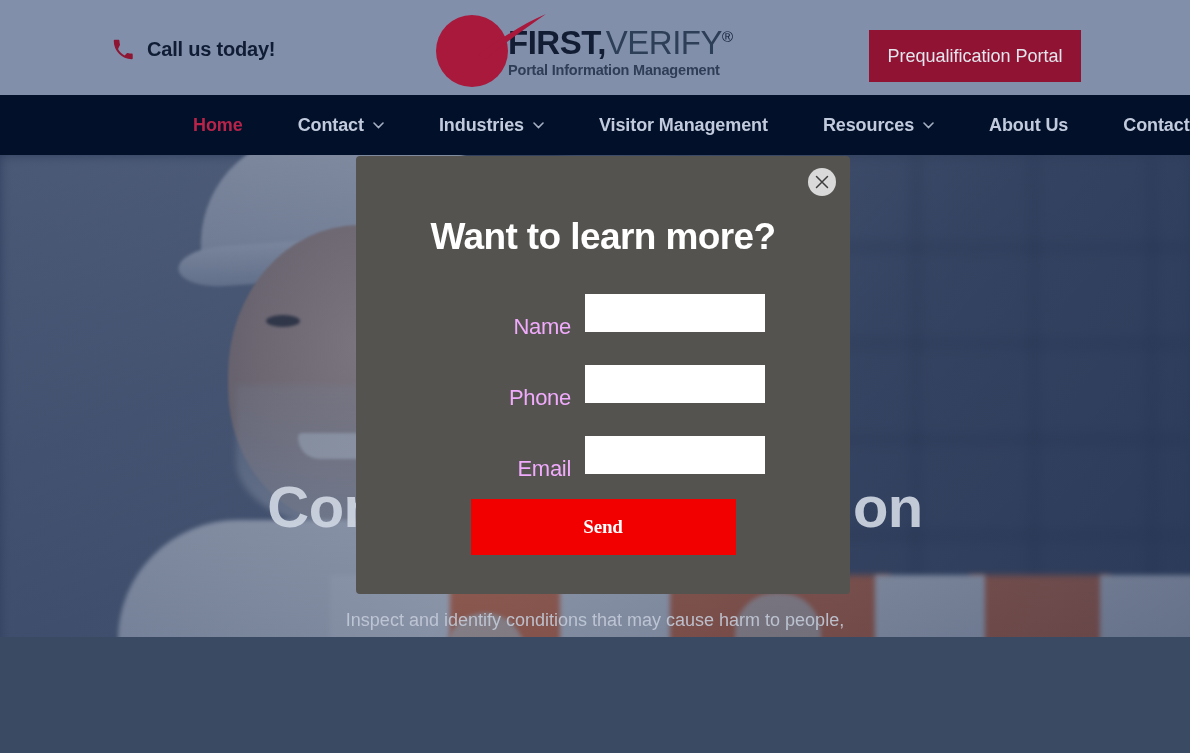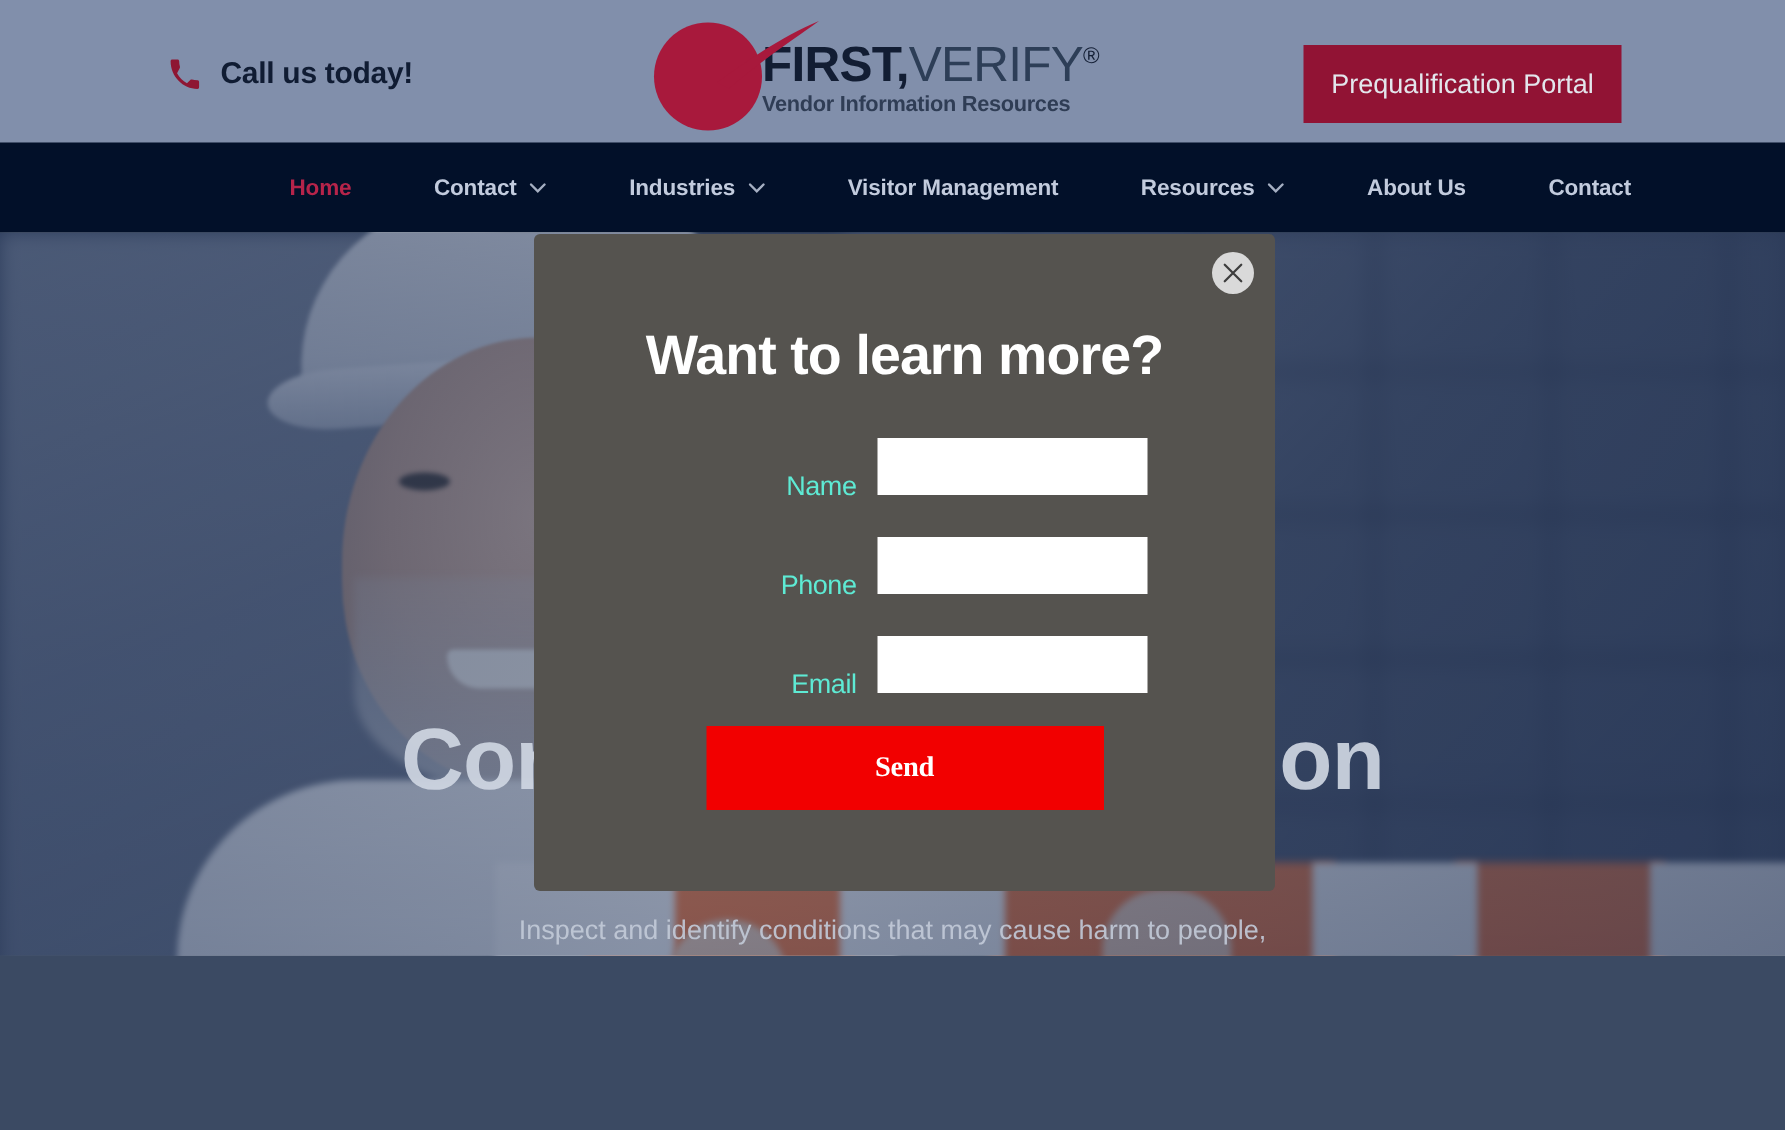--- a/index.html
+++ b/index.html
@@ -76,21 +76,21 @@
   .navbar {
     position:absolute; left:0; top:95px; width:1190px; height:60px;
     background:#021029;
     display:flex; align-items:center;
   }
   .nav-inner {
     display:flex; align-items:center; gap:0; margin-left:193px;
   }
   .nav-item {
     display:flex; align-items:center; gap:9px;
-    color:#c2cbdd; font-size:15px; font-weight:bold;
+    color:#c2cbdd; font-size:18px; font-weight:bold;
     cursor:pointer; white-space:nowrap; margin-right:55px;
     letter-spacing:-0.1px;
   }
   .nav-item.active { color:#b6244a; }
   .nav-item:last-child { margin-right:12px; }
   .caret { width:11px; height:7px; display:block; opacity:0.85; }
 
   
   .hero {
     position:absolute; left:0; top:155px; width:1190px; height:575px;
@@ -243,22 +243,22 @@
     position:absolute; left:0; top:60px; width:494px;
     text-align:center; color:#ffffff;
     font-size:37px; font-weight:bold; letter-spacing:-0.6px;
   }
   .form { position:absolute; left:0; top:130px; width:494px; }
   .field-row {
     display:flex; align-items:center; justify-content:center;
     gap:14px; margin-bottom:17px;
   }
   .field-label {
-    width:130px; text-align:right; color:#5eead4;
-    font-size:18px; letter-spacing:-0.3px;margin-top:28px;
+    width:130px; text-align:right; color:#f0abfc;
+    font-size:22px; letter-spacing:-0.3px;margin-top:28px;
   }
   .field-input {
     width:180px; height:38px; background:#ffffff;
     border:none; outline:none; padding:0 8px;
     font-size:15px; font-family:"Liberation Sans", sans-serif;
     color:#222;
   }
   .send-btn {
     display:block; margin:14px auto 16px;
     width:265px; height:56px;
@@ -288,21 +288,21 @@
       <div class="logo-badge">
         <div class="logo-circle"></div>
         <svg class="logo-swoosh" viewBox="0 0 72 46">
           <path d="M2 42 C 24 26, 48 10, 70 1 C 52 14, 28 30, 10 46 Z" fill="#a8193c"></path>
         </svg>
       </div>
       <div class="logo-text">
         <div class="logo-line1">
           <span>FIRST,</span><span class="verify">VERIFY</span><span class="reg">®</span>
         </div>
-        <div class="logo-line2">Vendor Information Resources</div>
+        <div class="logo-line2">Portal Information Management</div>
       </div>
     </div>
 
     <button class="preq-btn">Prequalification Portal</button>
   </div>
 
   <nav class="navbar">
     <div class="nav-inner">
 
       <div class="nav-item active">

